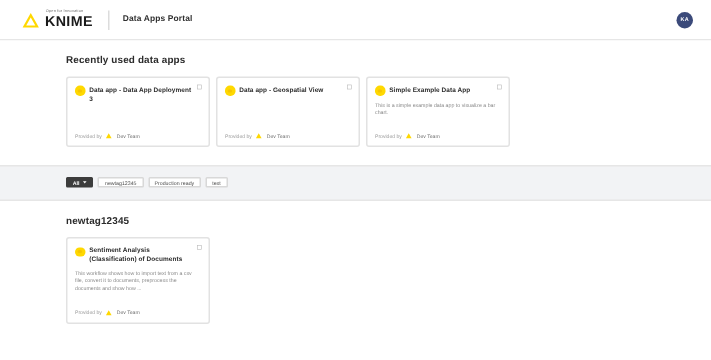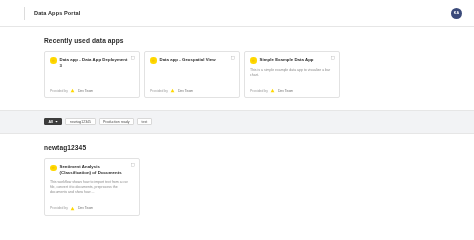--- a/index.html
+++ b/index.html
@@ -127,20 +127,32 @@
   .tag-caret { width:3px; height:3px; display:flex; align-items:center; justify-content:center; }
   .tag-caret svg { display:block; }
 
   
   .section-tag { background:#ffffff; padding:10px 0 14px 0; }
 </style>
 </head>
 <body>
 
 <div class="header">
+  <div class="logo-block">
+    <span class="logo-mark">
+      <svg width="13" height="13" viewBox="0 0 24 24">
+        <polygon points="12,3 22,21 2,21" fill="#ffd800"></polygon>
+        <polygon points="12,8.5 17.6,18.6 6.4,18.6" fill="#ffffff"></polygon>
+      </svg>
+    </span>
+    <span class="logo-text-wrap">
+      <span class="logo-tagline">Open for Innovation</span>
+      <span class="logo-word">KNIME</span>
+    </span>
+  </div>
   <span class="header-divider"></span>
   <span class="portal-title">Data Apps Portal</span>
   <span class="header-spacer"></span>
   <span class="avatar">KA</span>
 </div>
 
 <div class="section-recent">
   <div class="section-inner">
     <div class="section-heading">Recently used data apps</div>
     <div class="card-row">

